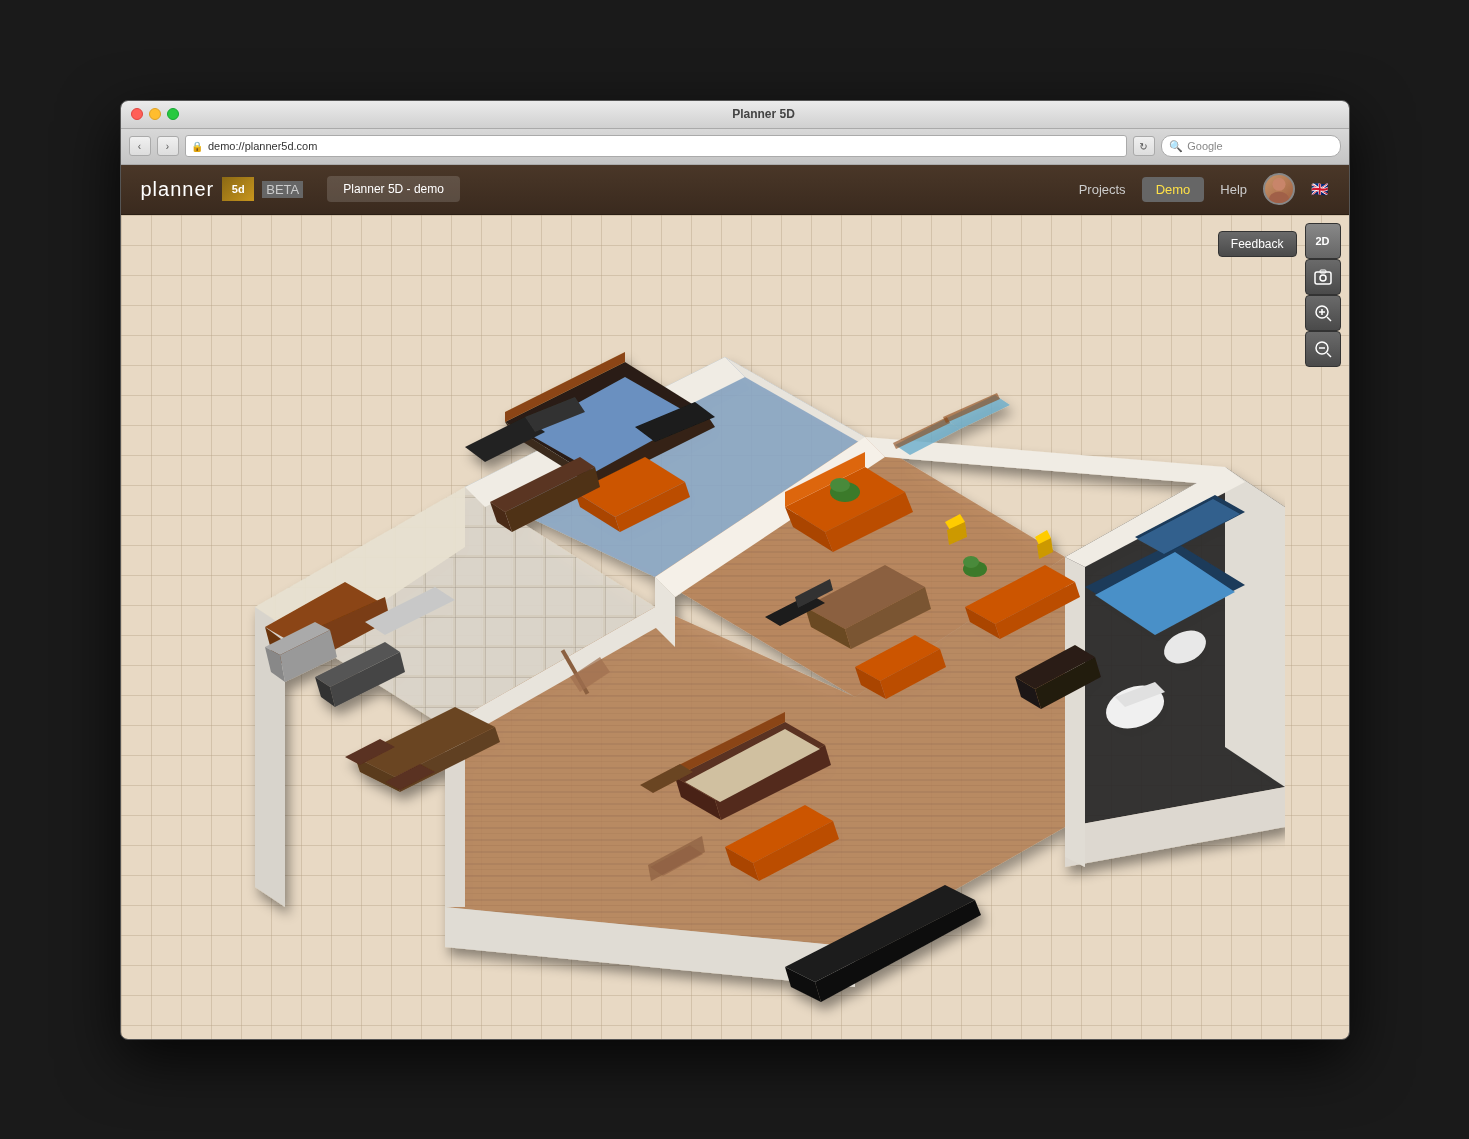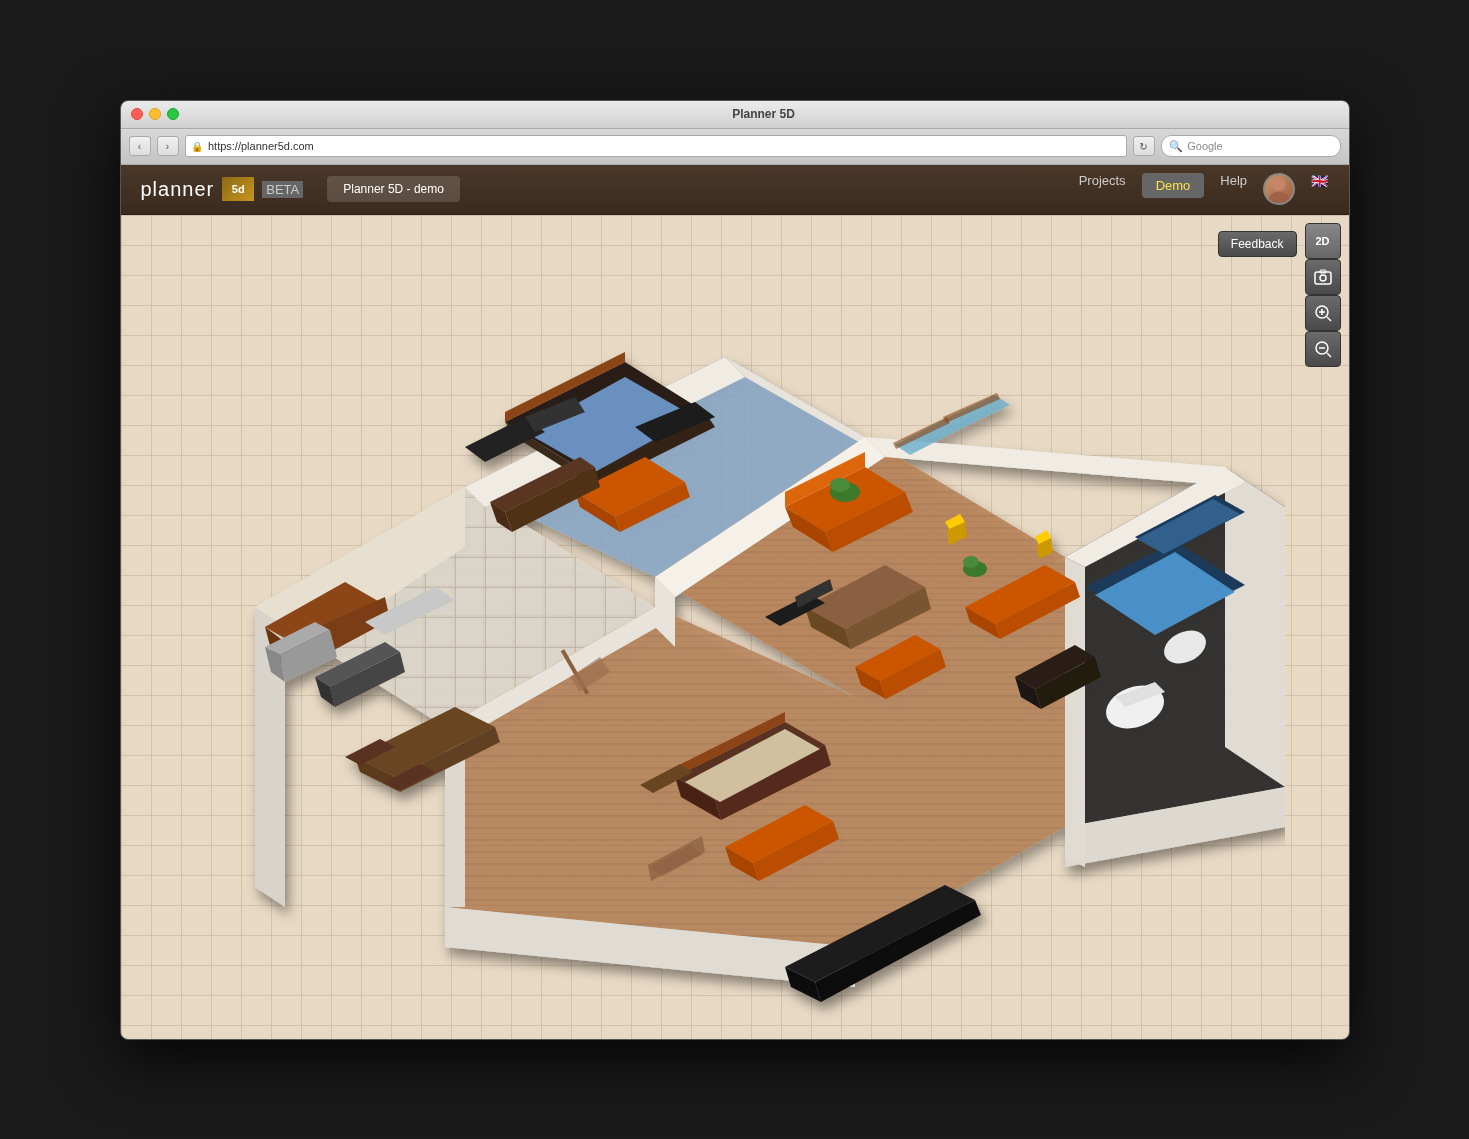--- a/index.html
+++ b/index.html
@@ -157,21 +157,21 @@
       background: rgba(255,255,255,0.15);
       color: white;
       padding: 6px 16px;
       border-radius: 4px;
       font-size: 12px;
       margin-left: 4px;
     }
     .header-spacer { flex: 1; }
     .header-nav {
       display: flex;
-      align-items: flex-start;
+      align-items: center;
       gap: 16px;
     }
     .header-nav-item {
       color: #ccc;
       font-size: 13px;
       cursor: pointer;
     }
     .header-nav-item.active {
       background: #666;
       color: #fde047;
@@ -279,21 +279,21 @@
       <div class="traffic-light tl-max"></div>
     </div>
     <div class="titlebar-title">Planner 5D</div>
   </div>
 
   <div class="toolbar">
     <div class="nav-btn">‹</div>
     <div class="nav-btn">›</div>
     <div class="address-bar">
       <span class="address-icon">🔒</span>
-      <span>https://planner5d.com</span>
+      <span>demo://planner5d.com</span>
     </div>
     <div class="nav-btn">↻</div>
     <div class="search-bar">
       <span>🔍</span>
       <span>Google</span>
     </div>
   </div>
 
   <div class="app-header">
     <div class="logo-area">

